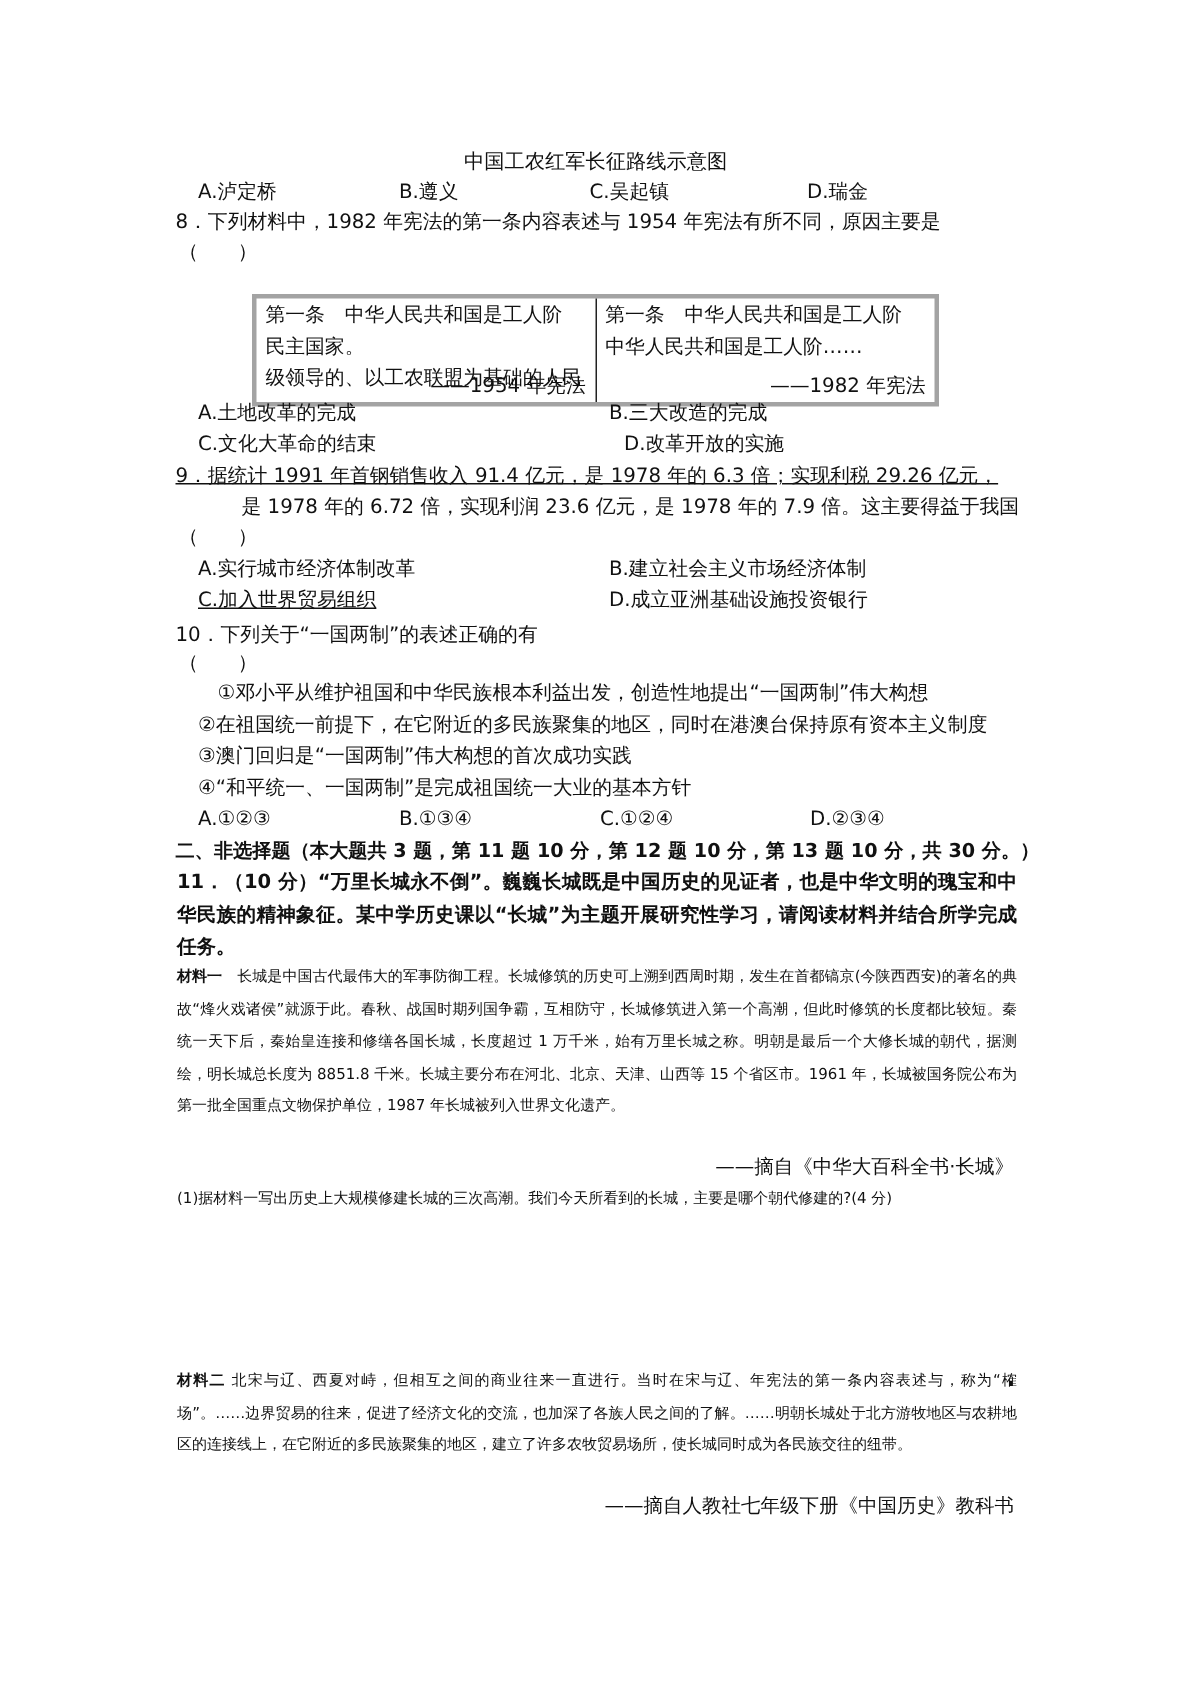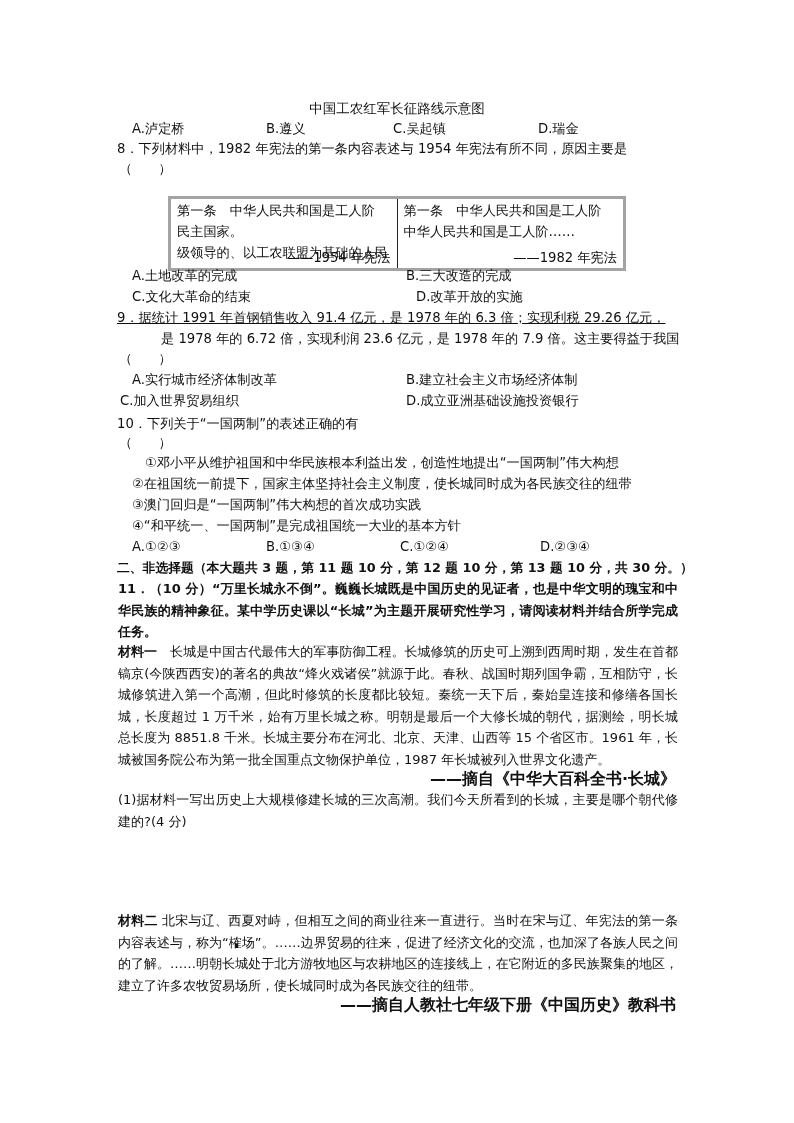--- a/index.html
+++ b/index.html
@@ -7,23 +7,23 @@
            font-family: "DejaVu Sans", "Liberation Sans", sans-serif; color: #111; }
     .ln { position: absolute; font-size: 13.2px; line-height: 21px; white-space: nowrap; }
     .bold { font-weight: bold; }
     .caption { left: 0; width: 794px; text-align: center; top: 98px; font-size: 13.5px; }
     .opt { position: absolute; }
     .box { position: absolute; left: 168px; top: 196px; width: 458px; height: 75px;
            border: 3px solid #a3a3a3; display: flex; box-sizing: border-box; }
     .cell { flex: 1; padding: 1px 6px; font-size: 13.2px; line-height: 21px; position: relative; }
     .cell + .cell { border-left: 1px solid #222; }
     .cell .src { position: absolute; right: 6px; bottom: 0; }
-    .wrap { position: absolute; left: 118px; width: 560px; font-size: 13px; line-height: 21.5px;
+    .wrap { position: absolute; left: 118px; width: 560px; font-size: 10px; line-height: 21.5px;
             text-align: justify; white-space: normal; }
-    .src-right { position: absolute; right: 118px; font-size: 16px; line-height: 21px; white-space: nowrap; font-weight: bold; }
+    .src-right { position: absolute; right: 118px; font-size: 13px; line-height: 21px; white-space: nowrap; }
   </style>
 </head>
 <body>
 
 <div class="ln caption">中国工农红军长征路线示意图</div>
 
 <div class="ln opt" style="left:132px; top:118px;">A.泸定桥</div>
 <div class="ln opt" style="left:266px; top:118px;">B.遵义</div>
 <div class="ln opt" style="left:393px; top:118px;">C.吴起镇</div>
 <div class="ln opt" style="left:538px; top:118px;">D.瑞金</div>
@@ -48,27 +48,27 @@
 <div class="ln" style="left:132px; top:265px;">A.土地改革的完成</div>
 <div class="ln" style="left:406px; top:265px;text-align:right;">B.三大改造的完成</div>
 <div class="ln" style="left:132px; top:286px;">C.文化大革命的结束</div>
 <div class="ln" style="left:406px; top:286px;margin-left:10px;">D.改革开放的实施</div>
 
 <div class="ln" style="left:117px; top:307px;text-decoration:underline;">9．据统计 1991 年首钢销售收入 91.4 亿元，是 1978 年的 6.3 倍；实现利税 29.26 亿元，</div>
 <div class="ln" style="left:117px; top:328px;margin-left:44px;">是 1978 年的 6.72 倍，实现利润 23.6 亿元，是 1978 年的 7.9 倍。这主要得益于我国</div>
 <div class="ln" style="left:119px; top:348px;">（　　）</div>
 <div class="ln" style="left:132px; top:369px;">A.实行城市经济体制改革</div>
 <div class="ln" style="left:406px; top:369px;">B.建立社会主义市场经济体制</div>
-<div class="ln" style="left:120px; top:390px;">C.加入世界贸易组织</div>
+<div class="ln" style="left:132px; top:390px;text-decoration:underline;">C.加入世界贸易组织</div>
 <div class="ln" style="left:406px; top:390px;">D.成立亚洲基础设施投资银行</div>
 
 <div class="ln" style="left:117px; top:413px;">10．下列关于“一国两制”的表述正确的有</div>
 <div class="ln" style="left:119px; top:432px;">（　　）</div>
 <div class="ln" style="left:145px; top:452px;">①邓小平从维护祖国和中华民族根本利益出发，创造性地提出“一国两制”伟大构想</div>
-<div class="ln" style="left:132px; top:473px;">②在祖国统一前提下，国家主体坚持社会主义制度，使长城同时成为各民族交往的纽带</div>
+<div class="ln" style="left:132px; top:473px;">②在祖国统一前提下，在它附近的多民族聚集的地区，同时在港澳台保持原有资本主义制度</div>
 <div class="ln" style="left:132px; top:494px;">③澳门回归是“一国两制”伟大构想的首次成功实践</div>
 <div class="ln" style="left:132px; top:515px;">④“和平统一、一国两制”是完成祖国统一大业的基本方针</div>
 <div class="ln" style="left:132px; top:536px;">A.①②③</div>
 <div class="ln" style="left:266px; top:536px;">B.①③④</div>
 <div class="ln" style="left:400px; top:536px;">C.①②④</div>
 <div class="ln" style="left:540px; top:536px;">D.②③④</div>
 
 <div class="ln bold" style="left:117px; top:557px; font-size:12.8px;">二、非选择题（本大题共 3 题，第 11 题 10 分，第 12 题 10 分，第 13 题 10 分，共 30 分。）</div>
 
 <div class="wrap bold" style="top:578px; font-size:13px;">11．（10 分）“万里长城永不倒”。巍巍长城既是中国历史的见证者，也是中华文明的瑰宝和中华民族的精神象征。某中学历史课以“长城”为主题开展研究性学习，请阅读材料并结合所学完成任务。</div>

